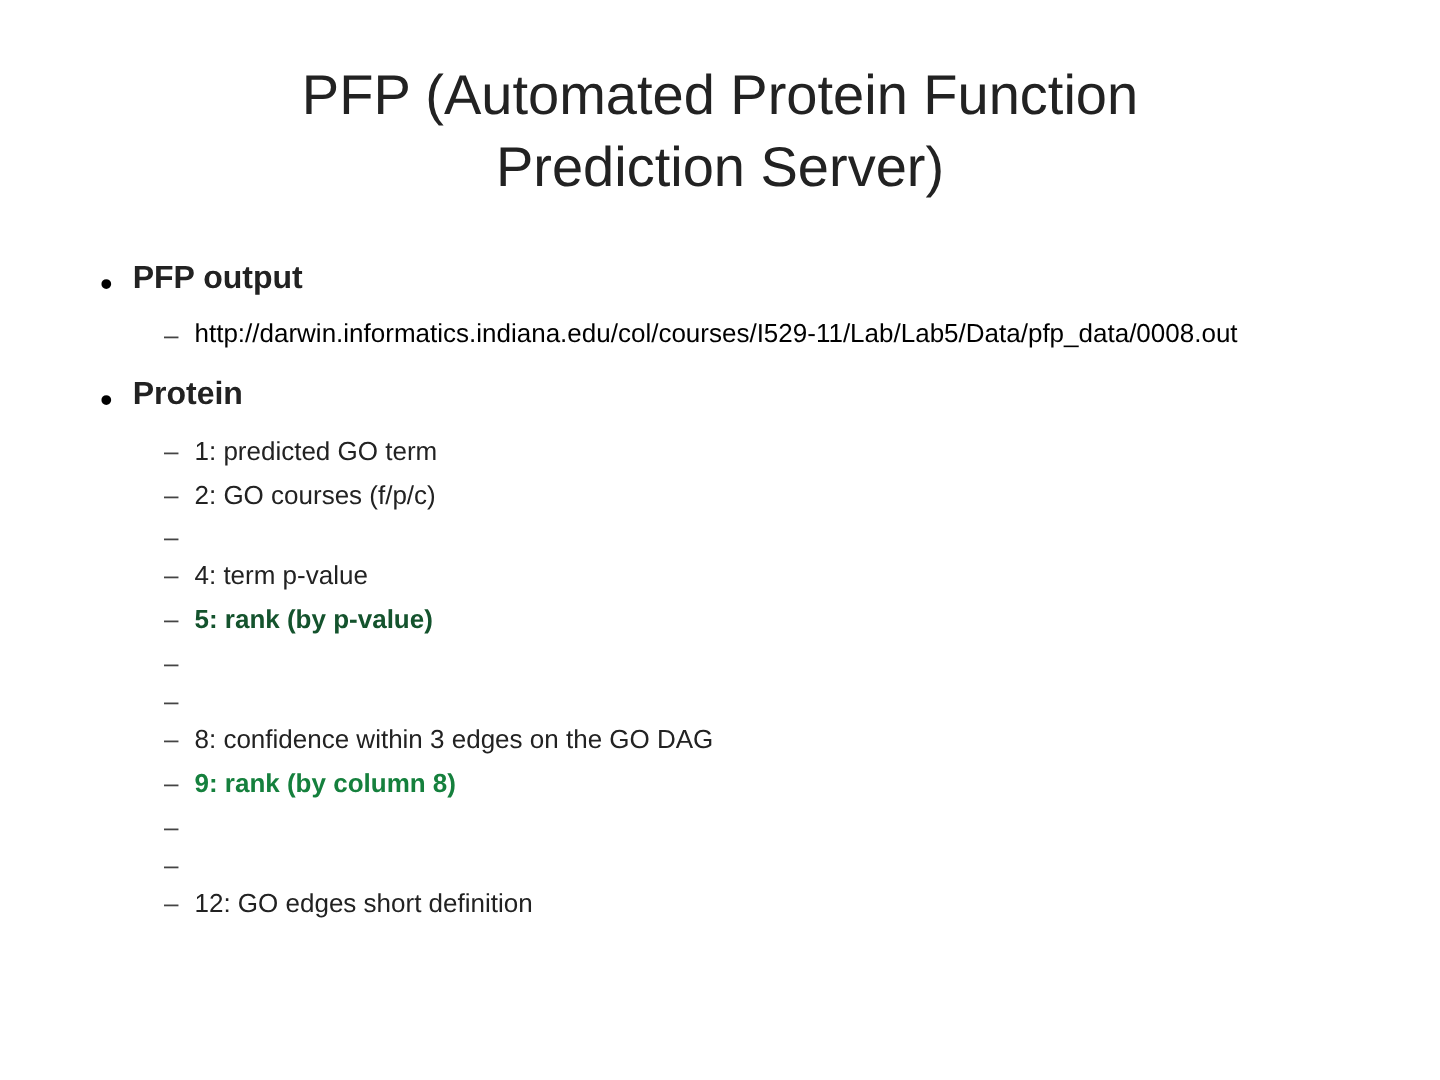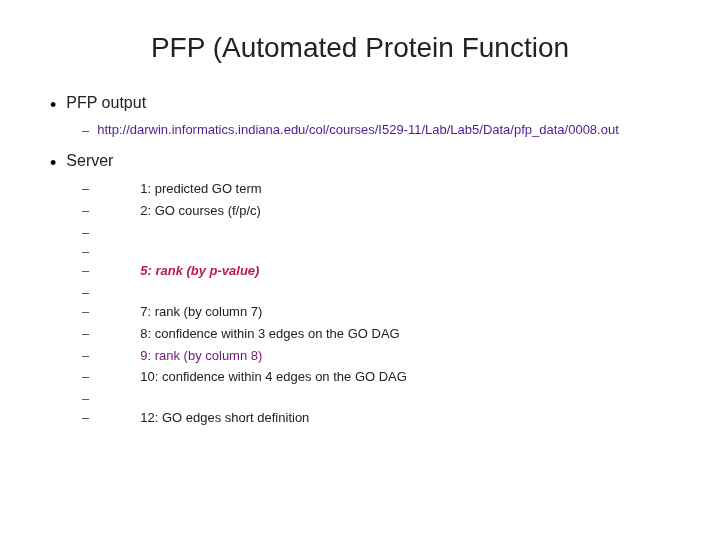--- a/index.html
+++ b/index.html
@@ -44,21 +44,21 @@
     .bullet-dot {
       font-size: 18px;
       margin-right: 10px;
       margin-top: 1px;
       flex-shrink: 0;
     }
 
     .bullet-label {
       font-size: 16px;
       color: #222;
-      font-weight: 400;
+      font-weight: 700;
     }
 
     .sub-list {
       margin-left: 32px;
       margin-top: 4px;
     }
 
     .sub-item {
       display: flex;
       align-items: flex-start;
@@ -70,104 +70,102 @@
       color: #444;
       margin-right: 8px;
       flex-shrink: 0;
       margin-top: 1px;
     }
 
     .sub-text {
       font-size: 13px;
       color: #222;
       line-height: 1.45;
-      margin-left: 43px;
     }
 
     .sub-text.highlight-orange {
-      color: #be185d;
+      color: #14532d;
       font-weight: 600;
-      font-style: italic;
     }
 
     .sub-text.highlight-red {
-      color: #701a75;
-      font-weight: 400;
+      color: #15803d;
+      font-weight: 700;
     }
 
     .link-text {
       font-size: 13px;
-      color: #4c1d95;
+      color: #000000;
       text-align: center;
     }
   </style>
 </head>
 <body>
 
 <div class="page-container">
 
   <h1 class="title">
     <span>PFP (Automated Protein Function</span><br>
+    <span>Prediction Server)</span>
   </h1>
 
   <div class="bullet-section">
     <div class="bullet-item">
       <span class="bullet-dot">•</span>
       <span class="bullet-label">PFP output</span>
     </div>
     <div class="sub-list">
       <div class="sub-item">
         <span class="dash">–</span>
         <span class="link-text">http://darwin.informatics.indiana.edu/col/courses/I529-11/Lab/Lab5/Data/pfp_data/0008.out</span>
       </div>
     </div>
   </div>
 
   <div class="bullet-section">
     <div class="bullet-item">
       <span class="bullet-dot">•</span>
-      <span class="bullet-label">Server</span>
+      <span class="bullet-label">Protein</span>
     </div>
     <div class="sub-list" id="columns-list">
     <div class="sub-item">
           <span class="dash">–</span>
           <span class="sub-text">1: predicted GO term</span>
         </div>
         <div class="sub-item">
           <span class="dash">–</span>
           <span class="sub-text">2: GO courses (f/p/c)</span>
         </div>
         <div class="sub-item">
           <span class="dash">–</span>
         </div>
         <div class="sub-item">
           <span class="dash">–</span>
+          <span class="sub-text">4: term p-value</span>
         </div>
         <div class="sub-item">
           <span class="dash">–</span>
           <span class="sub-text highlight-orange">5: rank (by p-value)</span>
         </div>
         <div class="sub-item">
           <span class="dash">–</span>
         </div>
         <div class="sub-item">
           <span class="dash">–</span>
-          <span class="sub-text">7: rank (by column 7)</span>
         </div>
         <div class="sub-item">
           <span class="dash">–</span>
           <span class="sub-text">8: confidence within 3 edges on the GO DAG</span>
         </div>
         <div class="sub-item">
           <span class="dash">–</span>
           <span class="sub-text highlight-red">9: rank (by column 8)</span>
         </div>
         <div class="sub-item">
           <span class="dash">–</span>
-          <span class="sub-text">10: confidence within 4 edges on the GO DAG</span>
         </div>
         <div class="sub-item">
           <span class="dash">–</span>
         </div>
         <div class="sub-item">
           <span class="dash">–</span>
           <span class="sub-text">12: GO edges short definition</span>
         </div>
       </div>
   </div>

